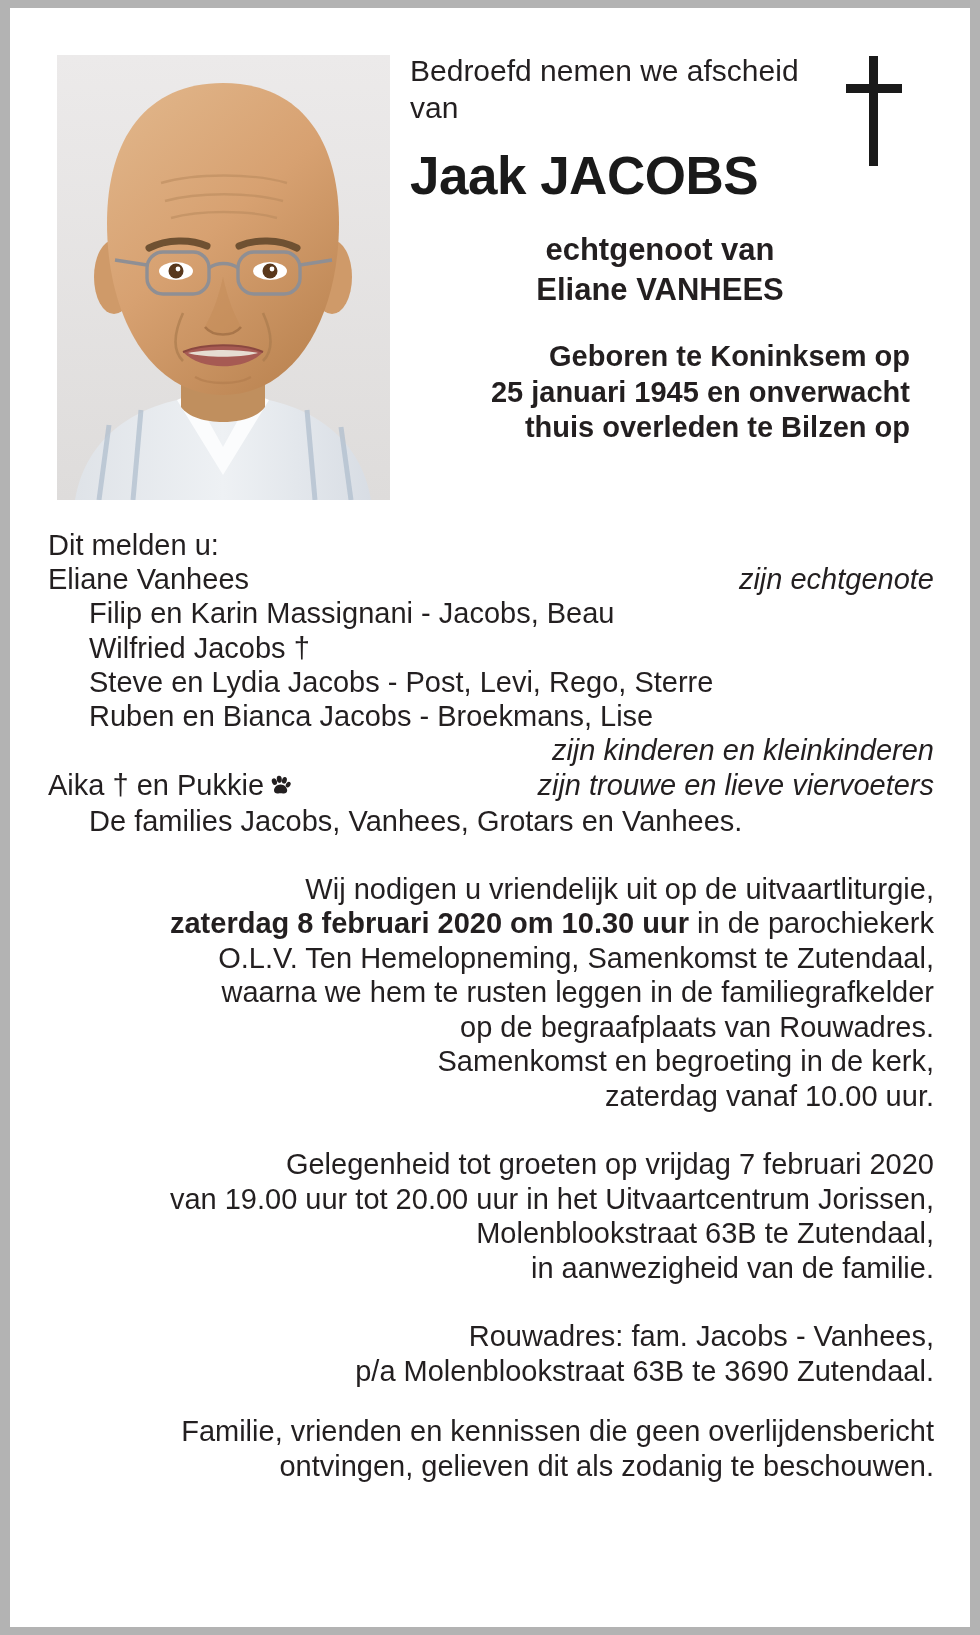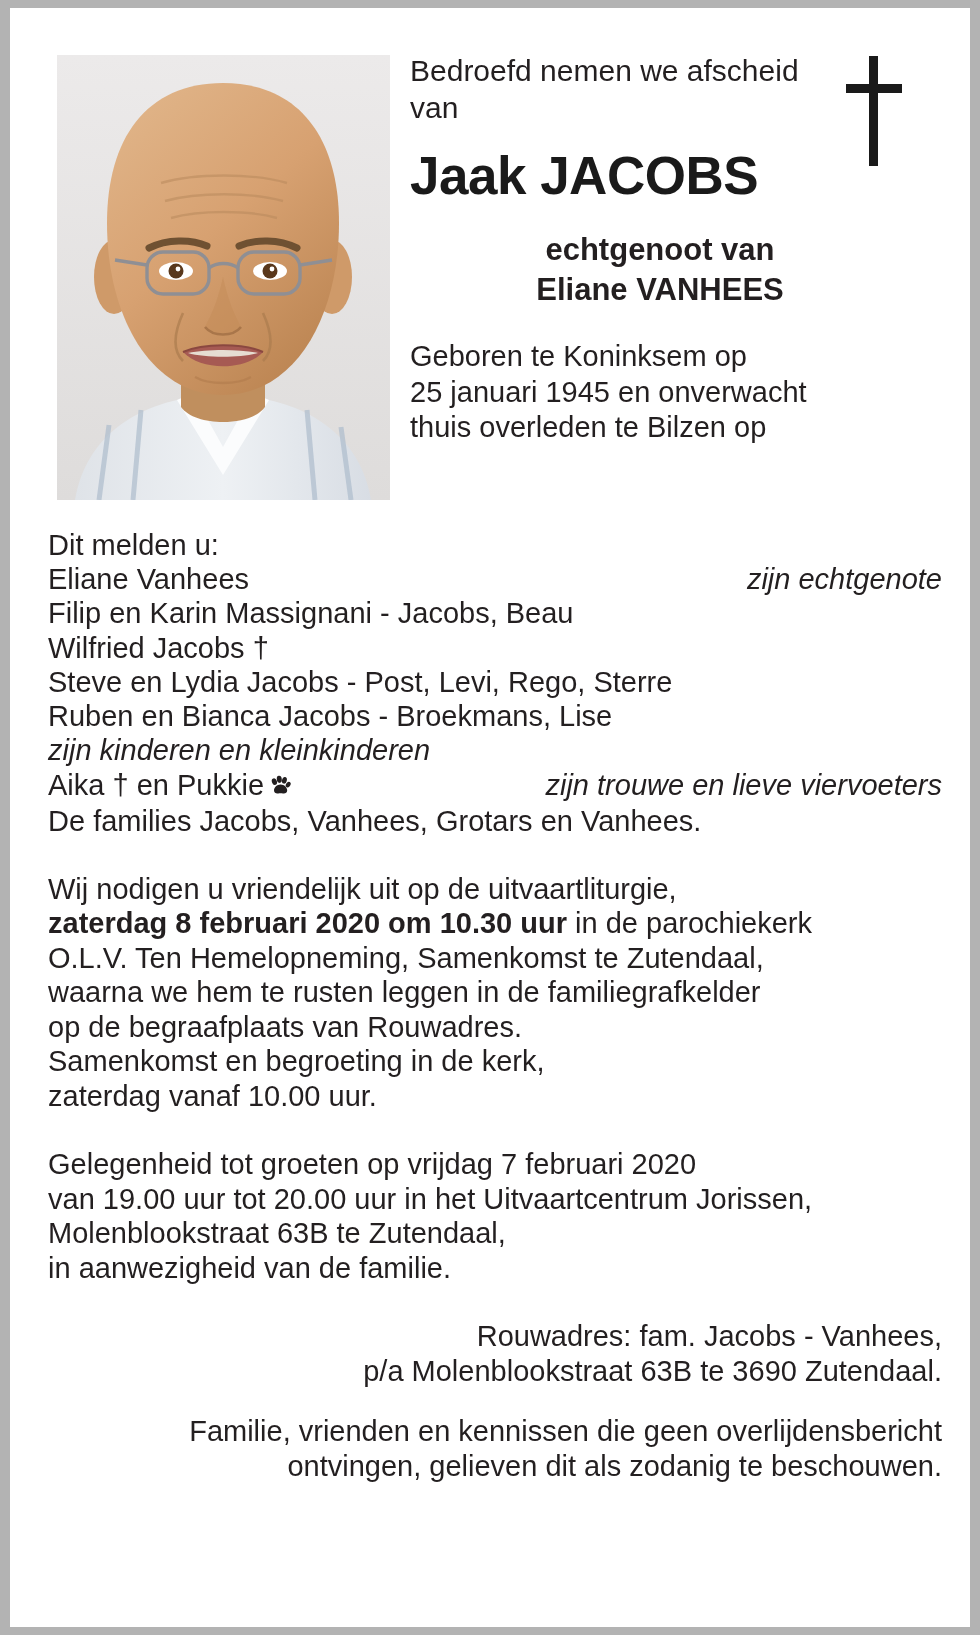--- a/index.html
+++ b/index.html
@@ -87,34 +87,34 @@
     margin: 26px 0 0 0;
     text-align: center;
     font-size: 31px;
     font-weight: 700;
     line-height: 1.28;
     color: #231f20;
   }
 
   .birth-death {
     margin: 30px 0 0 0;
-    text-align: left;
-    font-size: 29px;
-    font-weight: 400;
+    text-align: right;
+    font-size: 29px;
+    font-weight: 700;
     line-height: 1.22;
     color: #231f20;
   }
 
   
   .body {
     position: absolute;
     left: 0;
     top: 520px;
     right: 0;
-    padding: 0 28px 0 38px;
+    padding: 0 36px 0 38px;
   }
 
   .announce-intro {
     font-size: 29px;
     line-height: 1.18;
     margin: 0;
   }
 
   .relation-row {
     display: flex;
@@ -129,37 +129,39 @@
     font-style: italic;
     text-align: right;
     padding-left: 20px;
   }
 
   .plain-line {
     font-size: 29px;
     line-height: 1.18;
     text-align: left;
     white-space: nowrap;
+    margin-left: 41px;
   }
 
   .role-only {
     font-size: 29px;
     line-height: 1.18;
     font-style: italic;
+    text-align: right;
     white-space: nowrap;
   }
 
   .paw {
     display: inline-block;
     vertical-align: -2px;
     margin-left: 4px;
   }
 
   .block-center {
-    text-align: left;
+    text-align: right;
     font-size: 29px;
     line-height: 1.19;
     margin: 0;
   }
 
   .gap-lg { height: 34px; }
   .gap-md { height: 26px; }
 
   .left-block {
     text-align: right;

